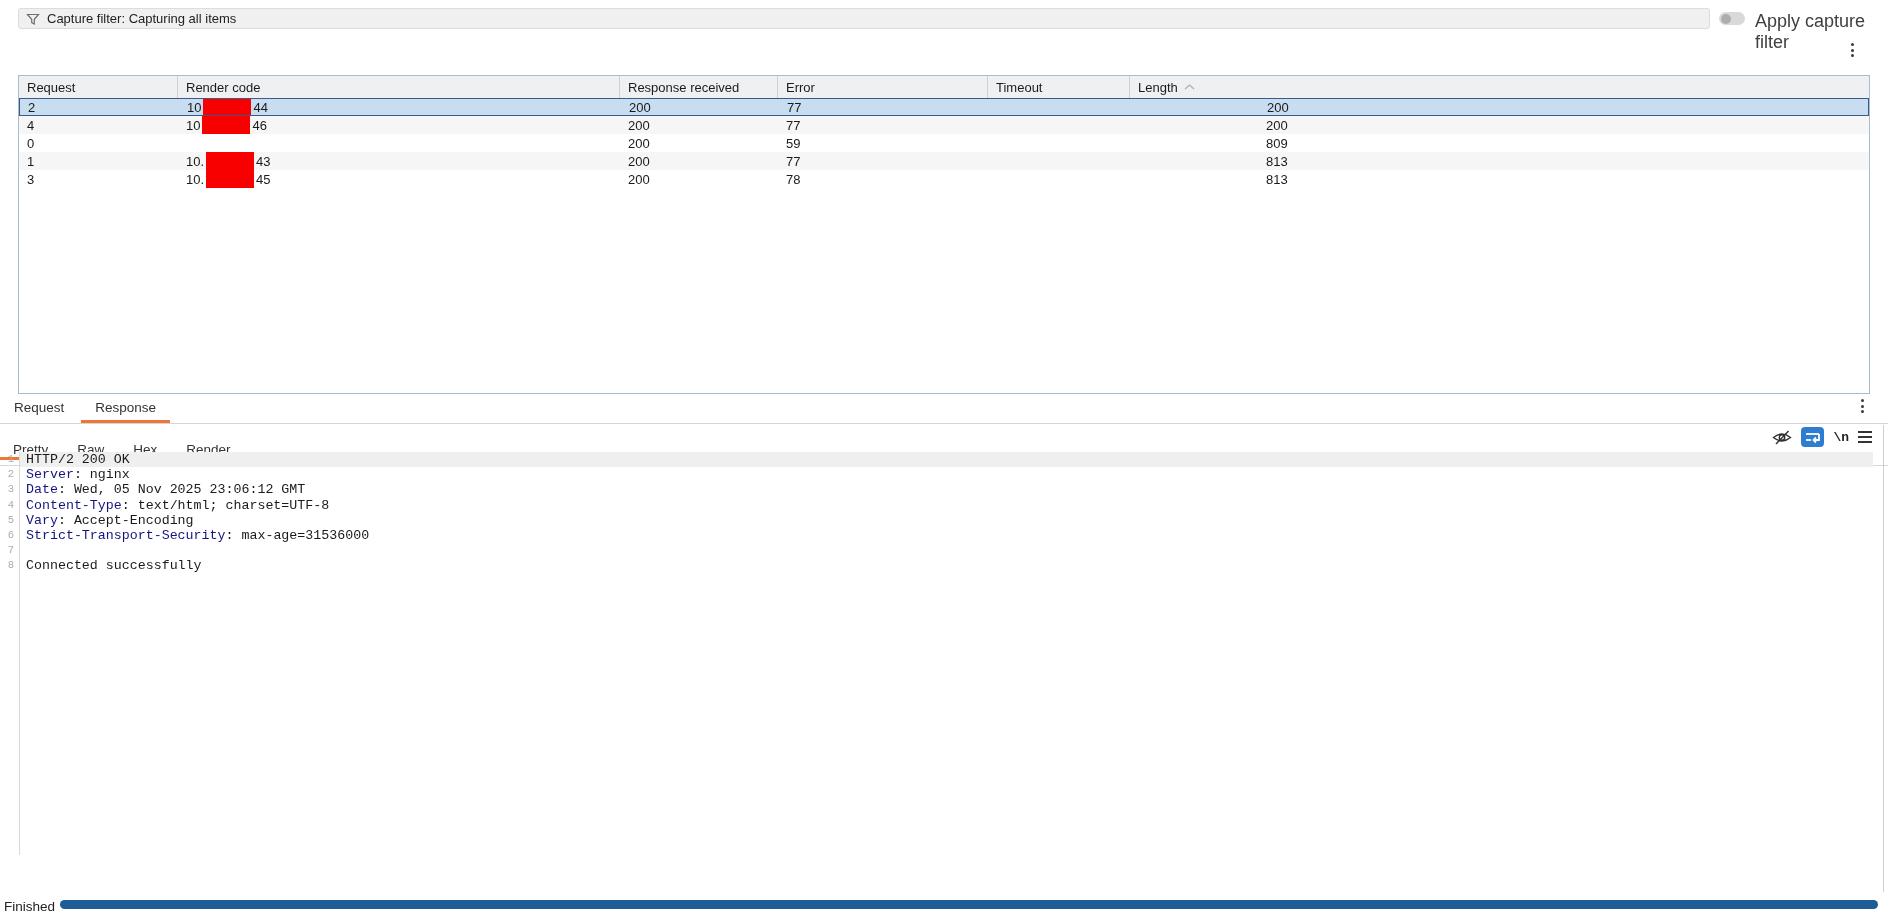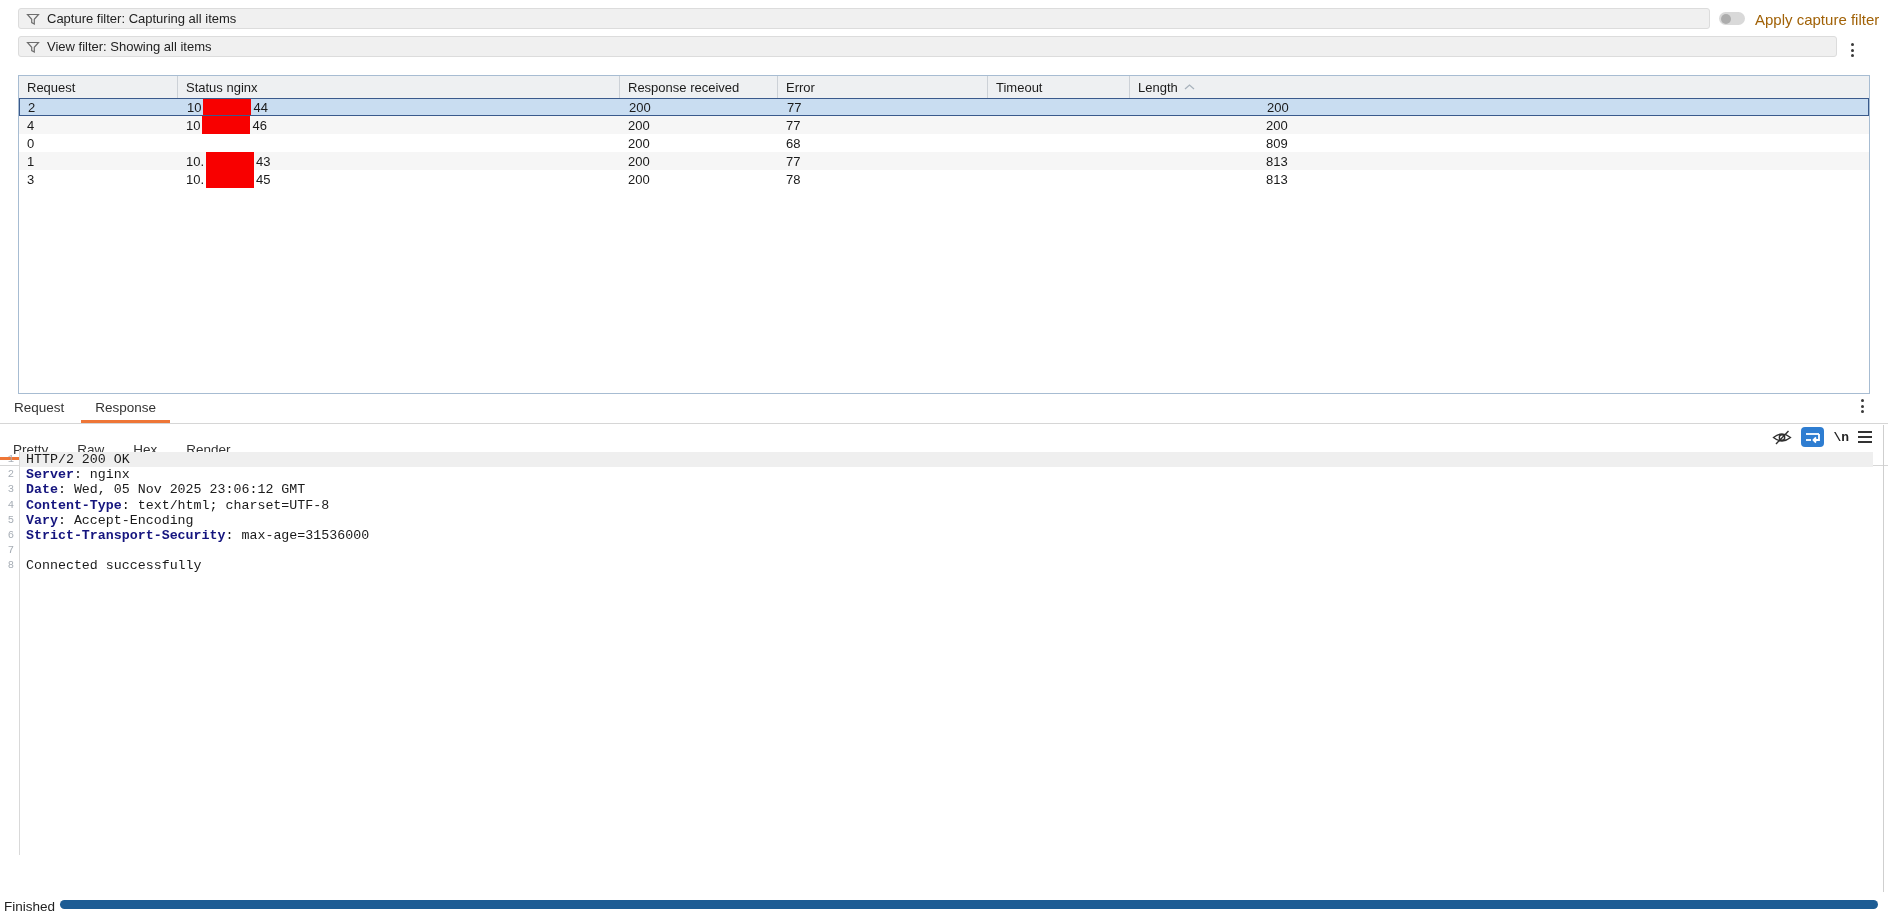--- a/index.html
+++ b/index.html
@@ -12,21 +12,21 @@
     border:1px solid #dcdcdc; border-radius:3px; display:flex; align-items:center;
     padding-left:7px; gap:7px; color:#222; }
   #capture-bar { top:8px; width:1692px; }
   #view-bar { top:36px; width:1819px; }
   .funnel { flex:none; }
 
   .toggle { position:absolute; left:1719px; top:12px; width:26px; height:13px;
     border-radius:7px; background:#d9d9d9; }
   .toggle .knob { position:absolute; left:2px; top:1.5px; width:10px; height:10px;
     border-radius:50%; background:#adadad; }
-  #apply-filter-label { position:absolute; left:1755px; top:11px; font-size:15px; color:#a16207; }
+  #apply-filter-label { position:absolute; left:1755px; top:11px; font-size:18px; color:#404040; }
 
   .kebab { display:flex; flex-direction:column; gap:2.5px; align-items:center; }
   .kebab i { width:3px; height:3px; border-radius:50%; background:#3a3a3a; }
   #view-kebab { position:absolute; left:1851px; top:43px; }
   #tabs-kebab { position:absolute; left:1861px; top:399px; }
 
   
   #table-panel { position:absolute; left:18px; top:75px; width:1852px; height:319px;
     border:1px solid #a7bcd2; background:#fff; overflow:hidden; }
   .tgrid { display:grid; grid-template-columns:159px 442px 158px 210px 142px 128px 170px 1fr; }
@@ -68,21 +68,21 @@
   #editor { position:absolute; left:0; top:450px; width:1883px; height:405px;
     font-family:"Liberation Mono","DejaVu Sans Mono",monospace; font-size:13.3px; overflow:hidden; }
   #cur-line-highlight { position:absolute; left:20px; width:1853px; height:15px;
     background:#efefef; }
   #gutter-line { position:absolute; left:19px; top:0; width:1px; height:405px; background:#d9d9d9; }
   #editor-lines { position:absolute; left:0; top:2px; width:100%; }
   .eline { position:relative; height:15.2px; line-height:15.2px; white-space:pre; }
   .lnum { position:absolute; left:0; top:0; width:14px; text-align:right;
     font-size:10.5px; color:#a6adb5; line-height:15.2px; }
   .lcontent { position:absolute; left:26px; top:0; color:#1a1a1a; }
-  .hname { color:var(--header-name-navy,#14147e);font-weight:bold; }
+  .hname { color:var(--header-name-navy,#14147e); }
   #editor-right-border { position:absolute; left:1883px; top:425px; width:1px; height:467px; background:#cfcfcf; }
 
   
   #search-row { position:absolute; left:0; top:856px; width:1888px; height:38px; }
 
   
   #status-label { position:absolute; left:4px; top:899px; font-size:13.5px; color:#222; }
   #progress-track { position:absolute; left:60px; top:900px; width:1818px; height:9px; border-radius:4.5px; }
   #progress-fill { height:100%; border-radius:4.5px; background:var(--progress-bar-blue,#1d5c94); }
 </style>
@@ -95,39 +95,33 @@
     <svg class="funnel" width="14" height="14" viewBox="0 0 14 14">
       <path d="M1.5 2.5 h11 l-4.2 4.8 v4.7 l-2.6 -1.4 v-3.3 z" fill="none" stroke="#6e6e6e" stroke-width="1.2"></path>
     </svg>
     <span>Capture filter: Capturing all items</span>
   </div>
   <div class="toggle">
       <span class="knob"></span>
     </div>
   <span id="apply-filter-label">Apply capture filter</span>
 
-  <div class="filter-bar" id="view-bar">
-    <svg class="funnel" width="14" height="14" viewBox="0 0 14 14">
-      <path d="M1.5 2.5 h11 l-4.2 4.8 v4.7 l-2.6 -1.4 v-3.3 z" fill="none" stroke="#6e6e6e" stroke-width="1.2"></path>
-    </svg>
-    <span>View filter: Showing all items</span>
-  </div>
   <div class="kebab" id="view-kebab">
       <i></i>
       <i></i>
       <i></i>
     </div>
 
   <div id="table-panel">
     <div id="table-header" class="tgrid">
         <div class="hcell">
           <span>Request</span>
         </div>
         <div class="hcell">
-          <span>Status nginx</span>
+          <span>Render code</span>
         </div>
         <div class="hcell">
           <span>Response received</span>
         </div>
         <div class="hcell">
           <span>Error</span>
         </div>
         <div class="hcell">
           <span>Timeout</span>
         </div>
@@ -167,21 +161,21 @@
           <div class="tcell">200</div>
           <div class="tcell"></div>
         </div>
         <div class="trow tgrid">
           <div class="tcell">0</div>
           <div class="tcell">
             <span></span>
             <span></span>
           </div>
           <div class="tcell">200</div>
-          <div class="tcell">68</div>
+          <div class="tcell">59</div>
           <div class="tcell"></div>
           <div class="tcell"></div>
           <div class="tcell">809</div>
           <div class="tcell"></div>
         </div>
         <div class="trow tgrid stripe">
           <div class="tcell">1</div>
           <div class="tcell">
             <span>10.</span>
             <div class="redaction"></div>

